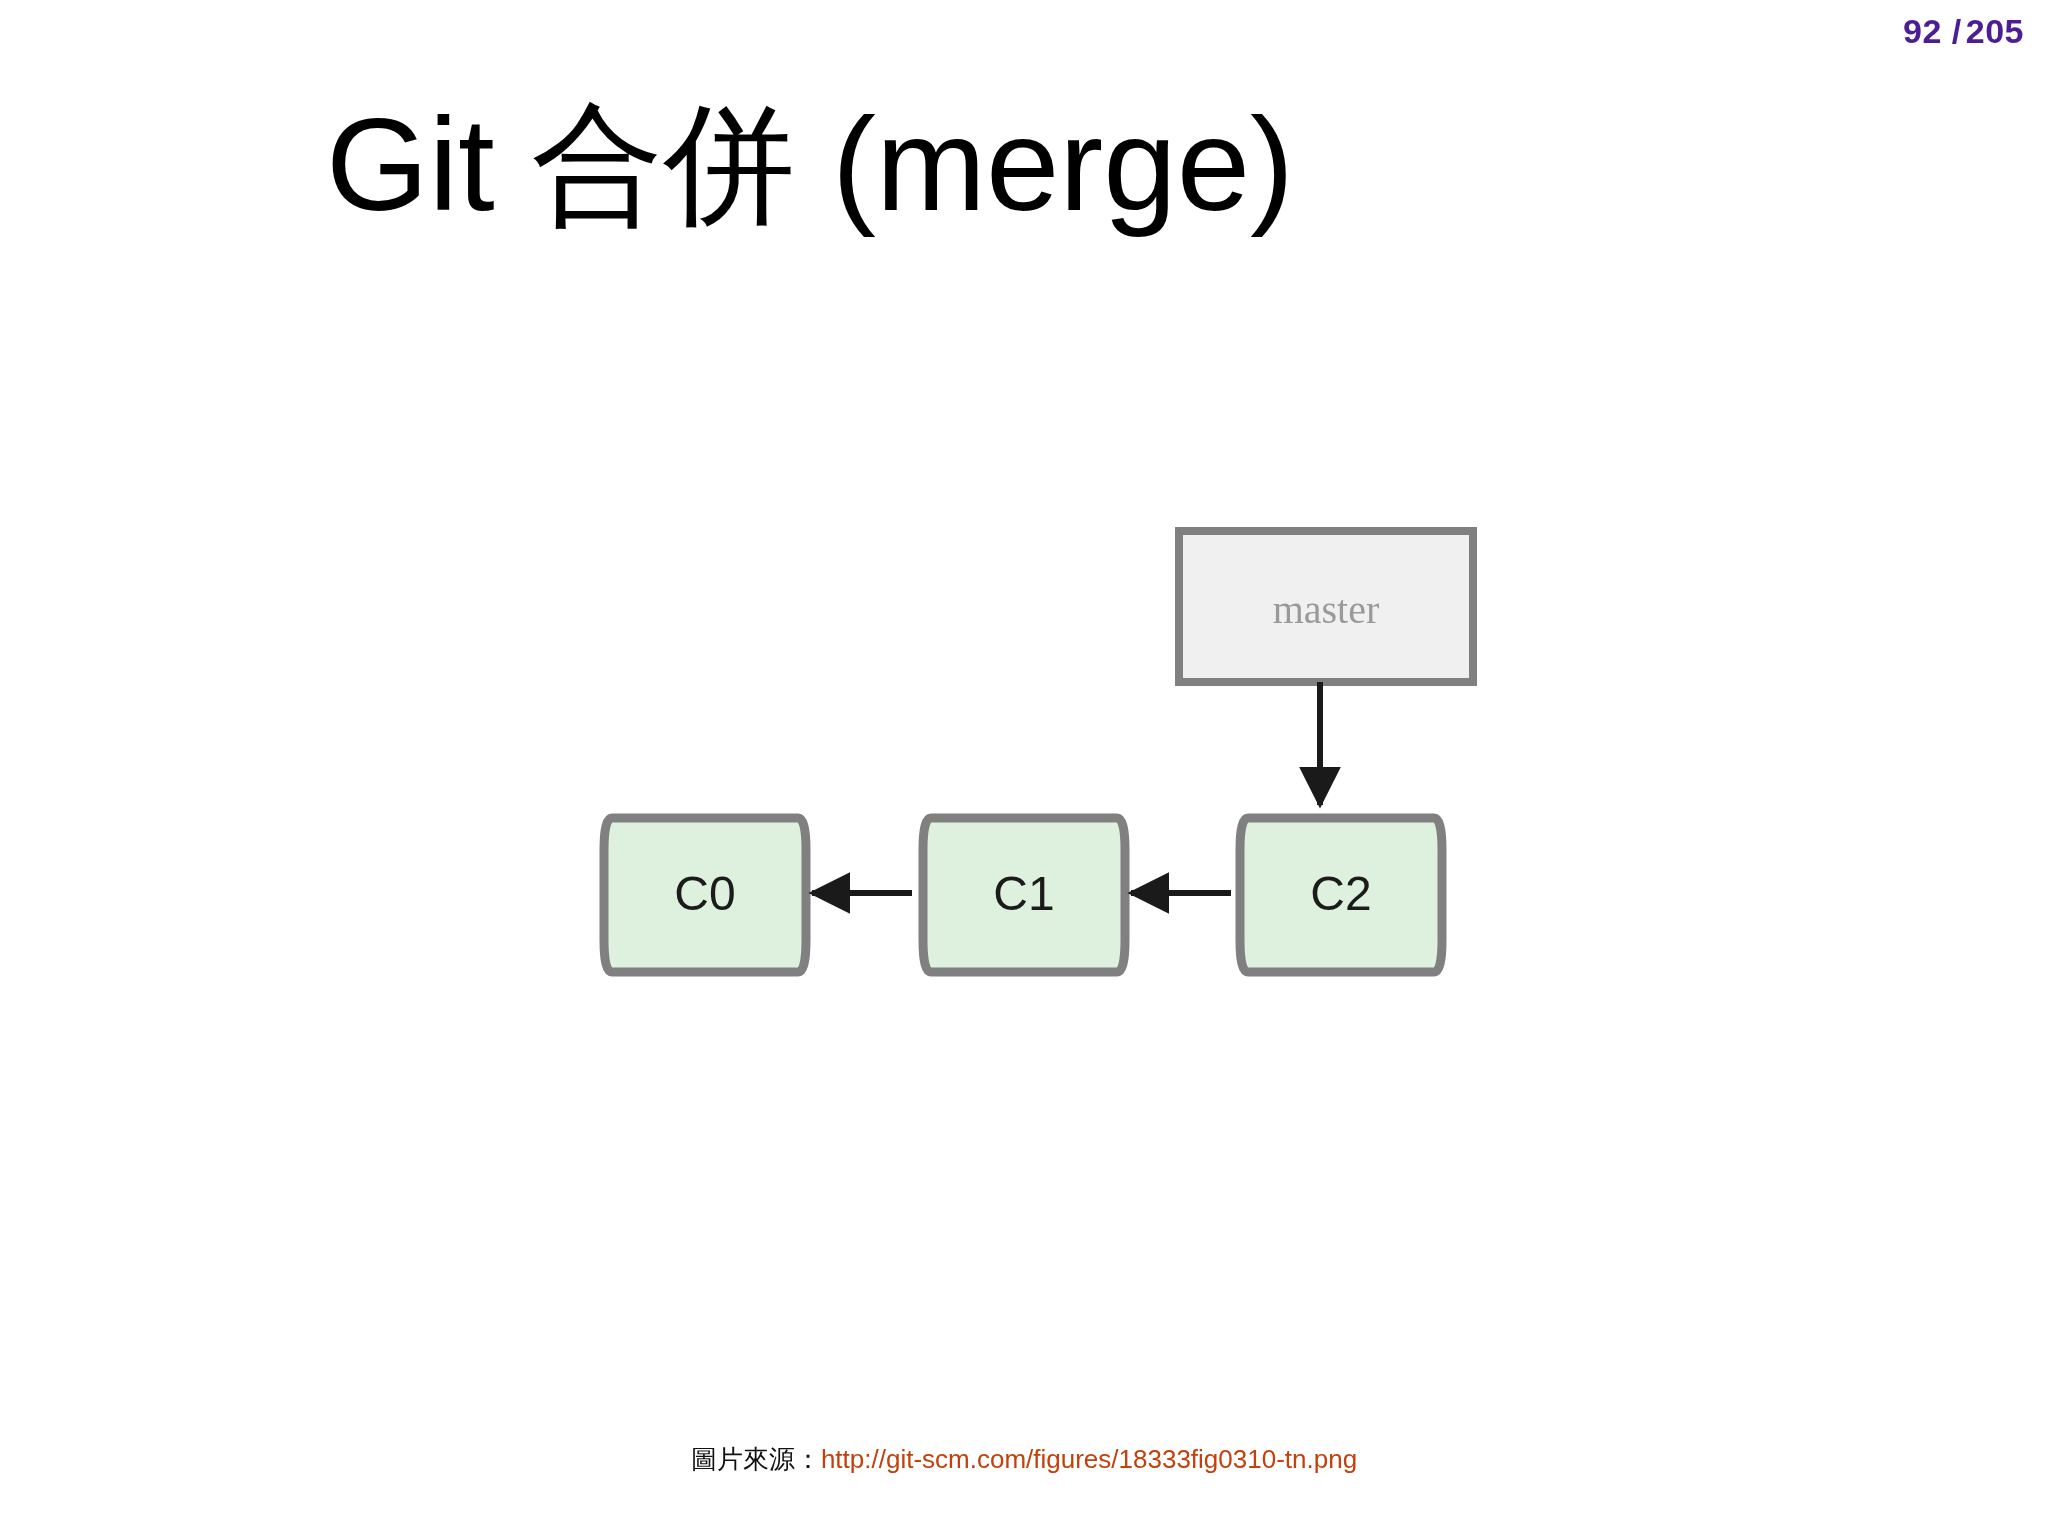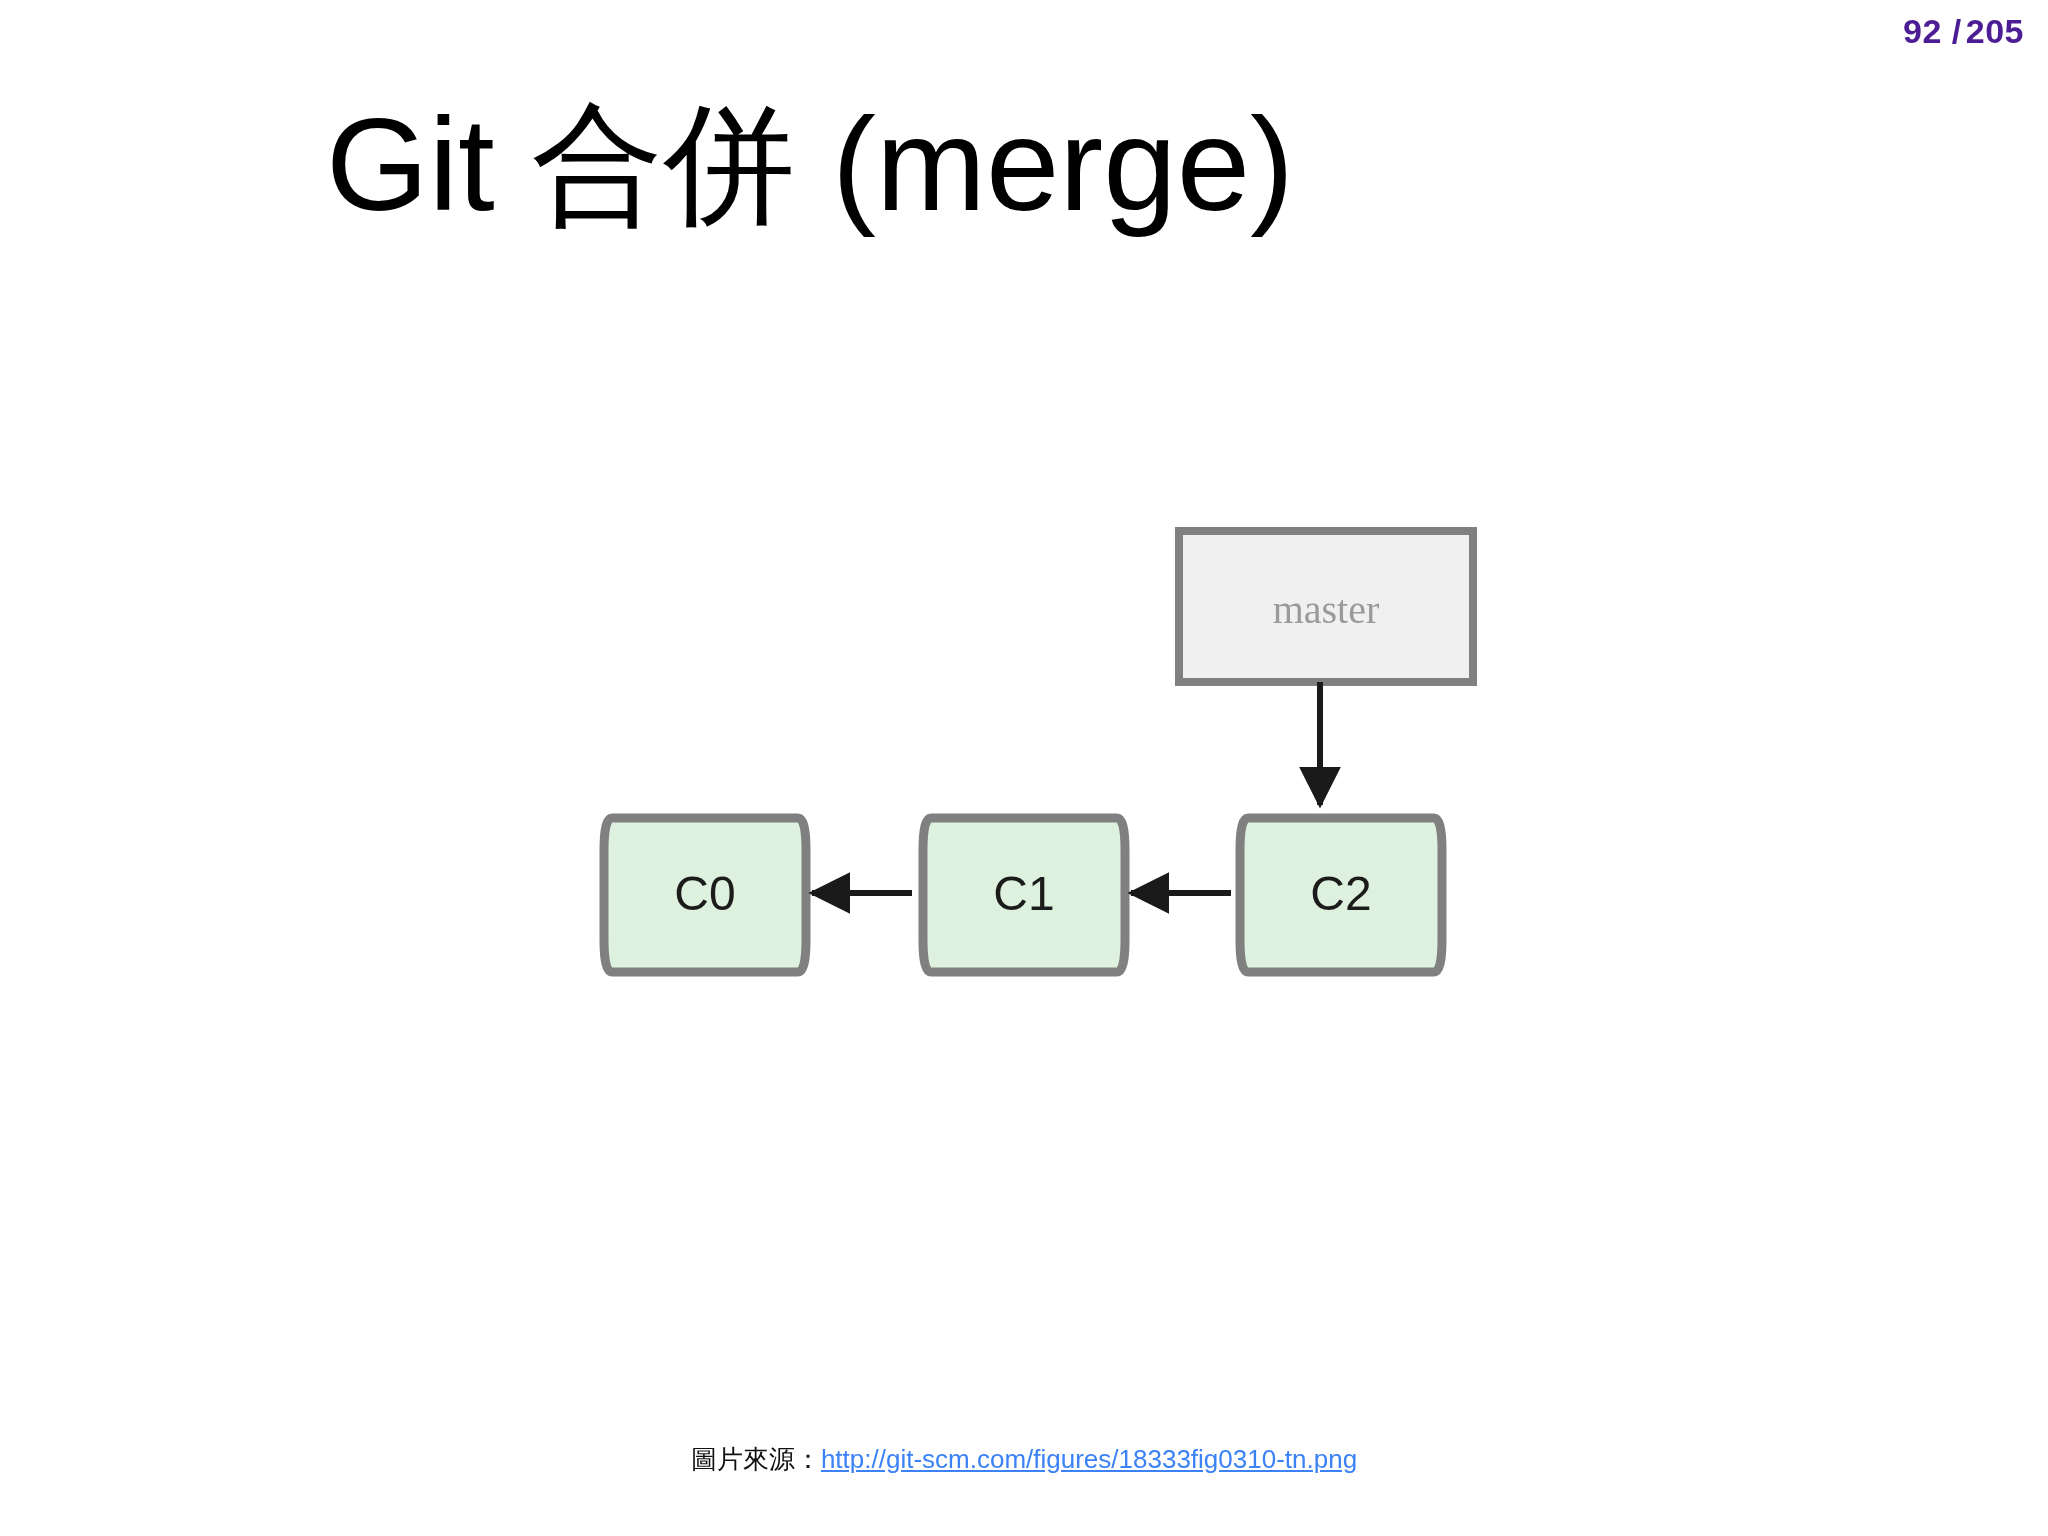--- a/index.html
+++ b/index.html
@@ -80,22 +80,21 @@
     width: 2048px;
     text-align: center;
     font-family: "Liberation Sans", sans-serif;
     font-size: 26px;
     line-height: 1.3;
     color: #111111;
     white-space: nowrap;
   }
   .credit .credit-label { }
   .credit .credit-url {
-    text-decoration: underline;
-    color: #3b82f6;
+    color: #c2410c;
   }
 </style>
 </head>
 <body>
 
 <div class="page-indicator">
   <span>92</span><span class="sep">/</span><span>205</span>
 </div>
 
 <div class="slide-title">Git 合併 (merge)</div>

